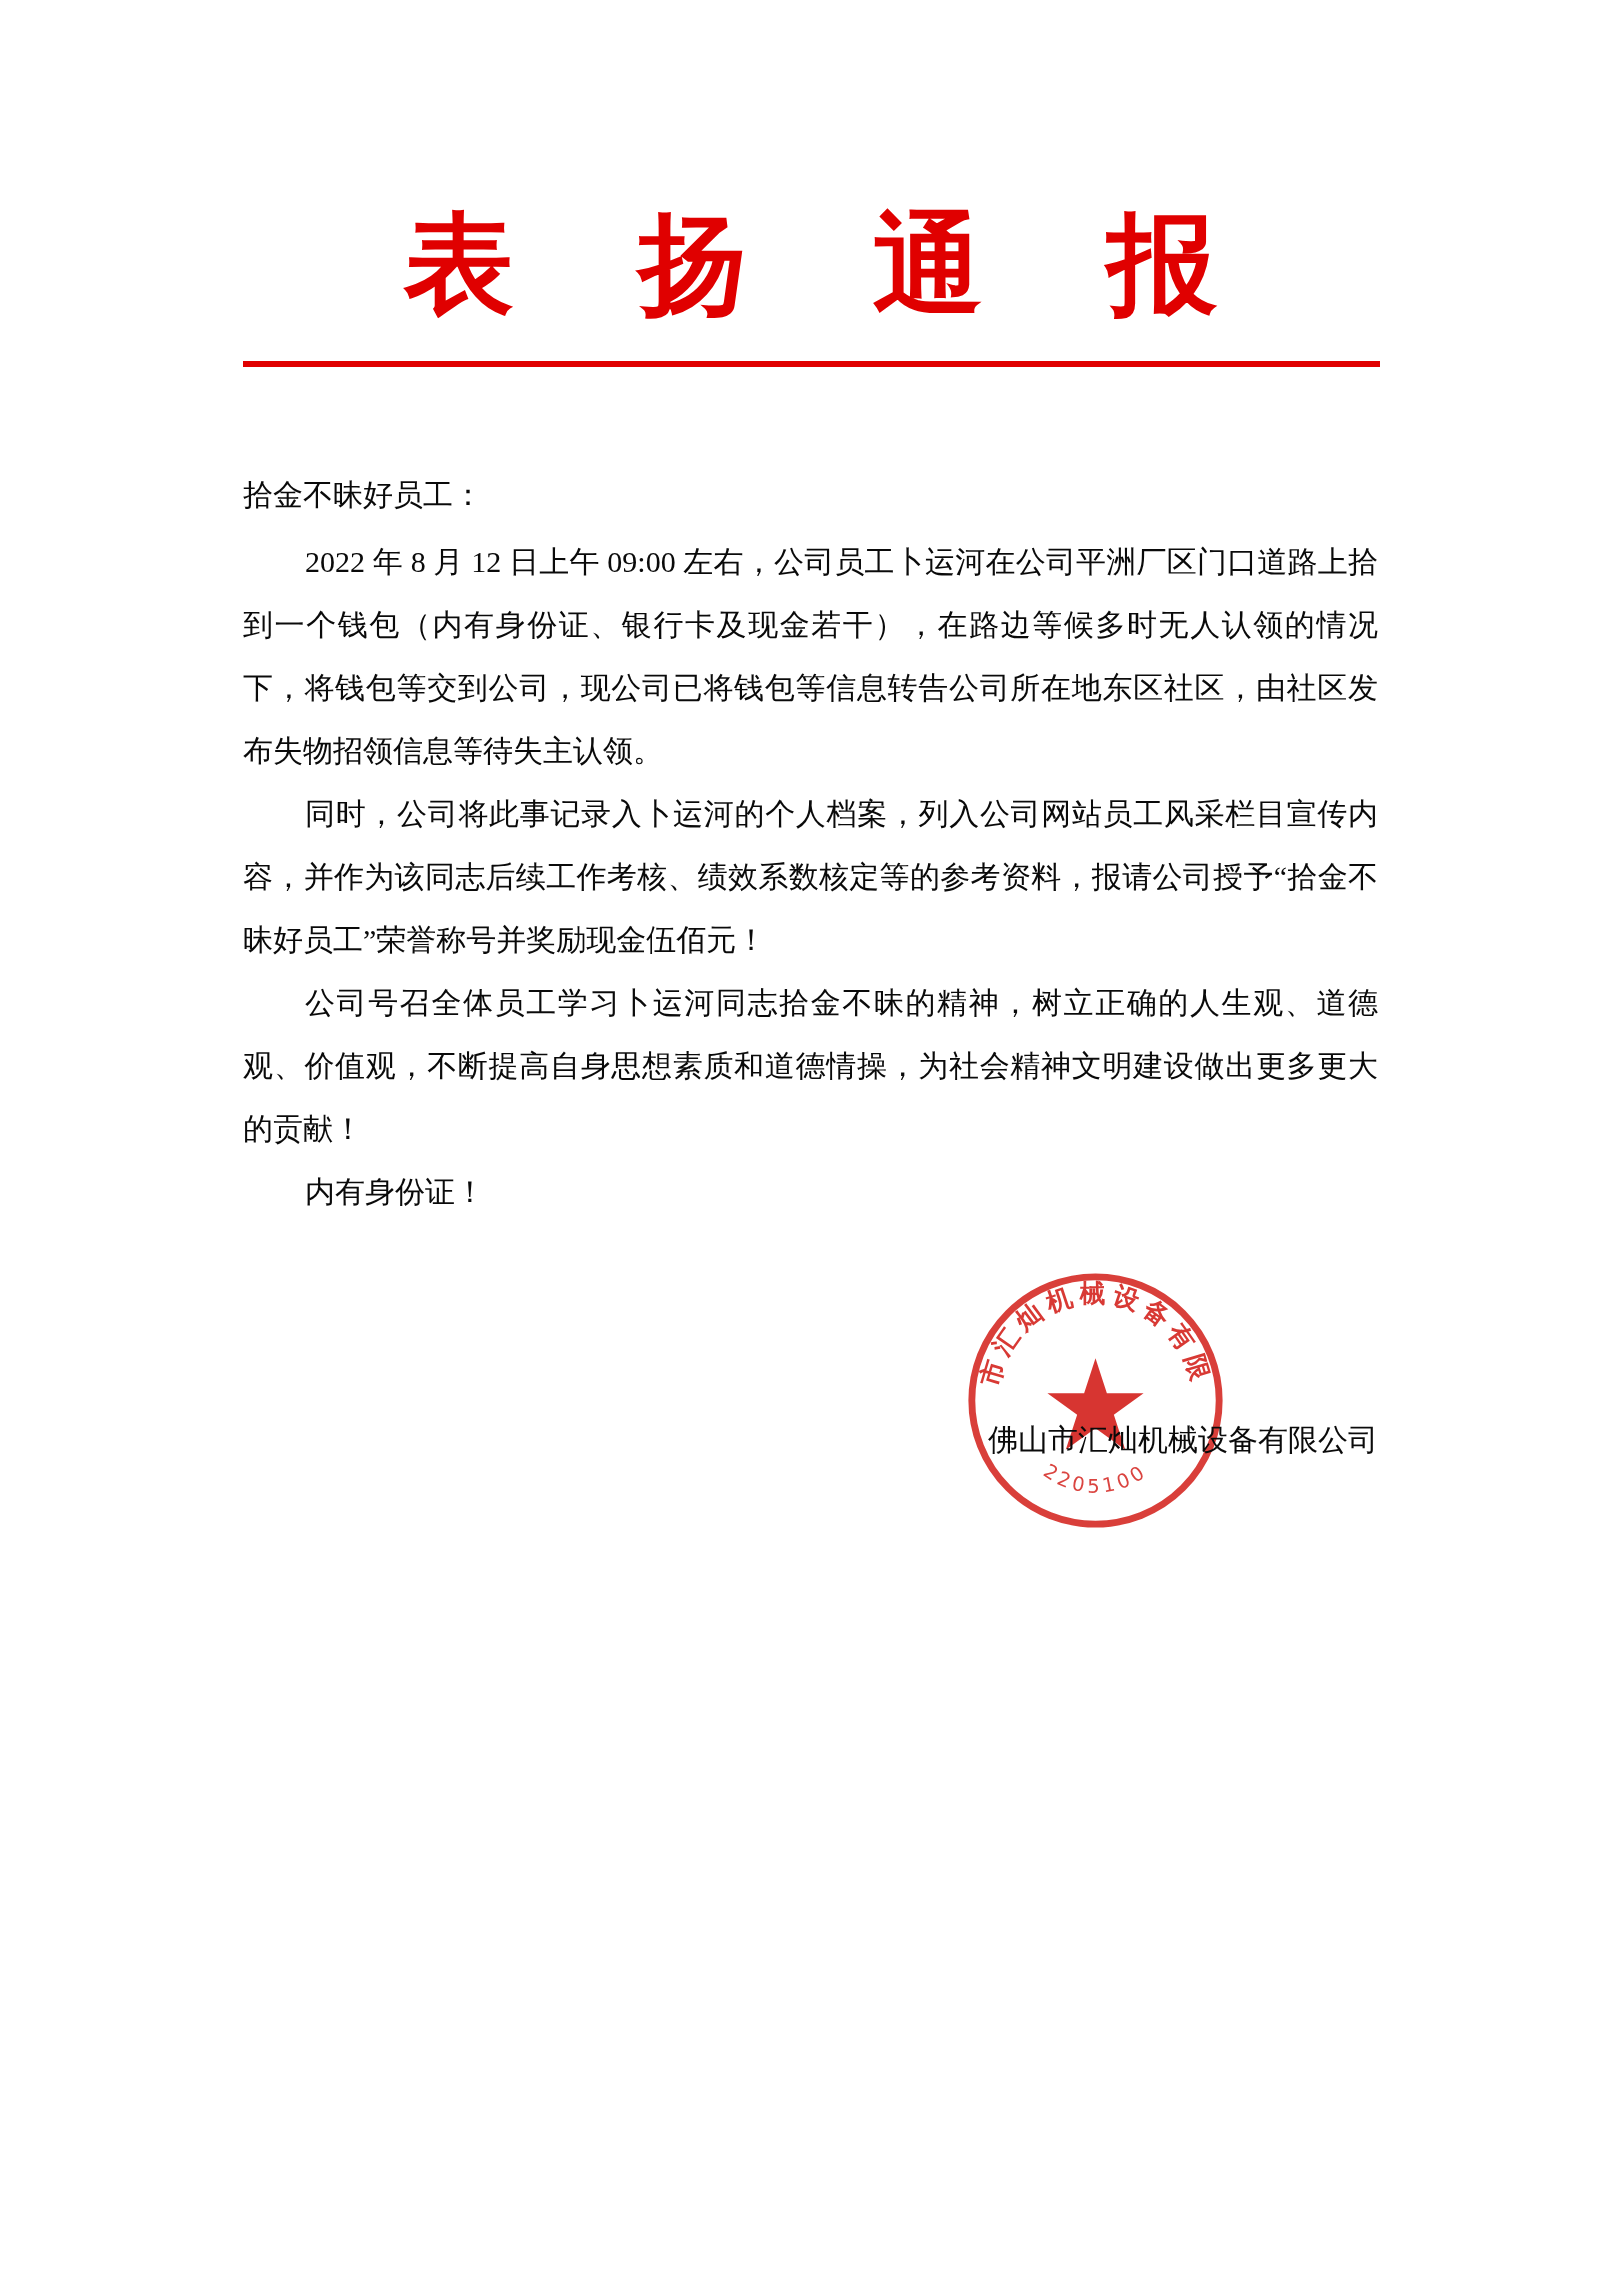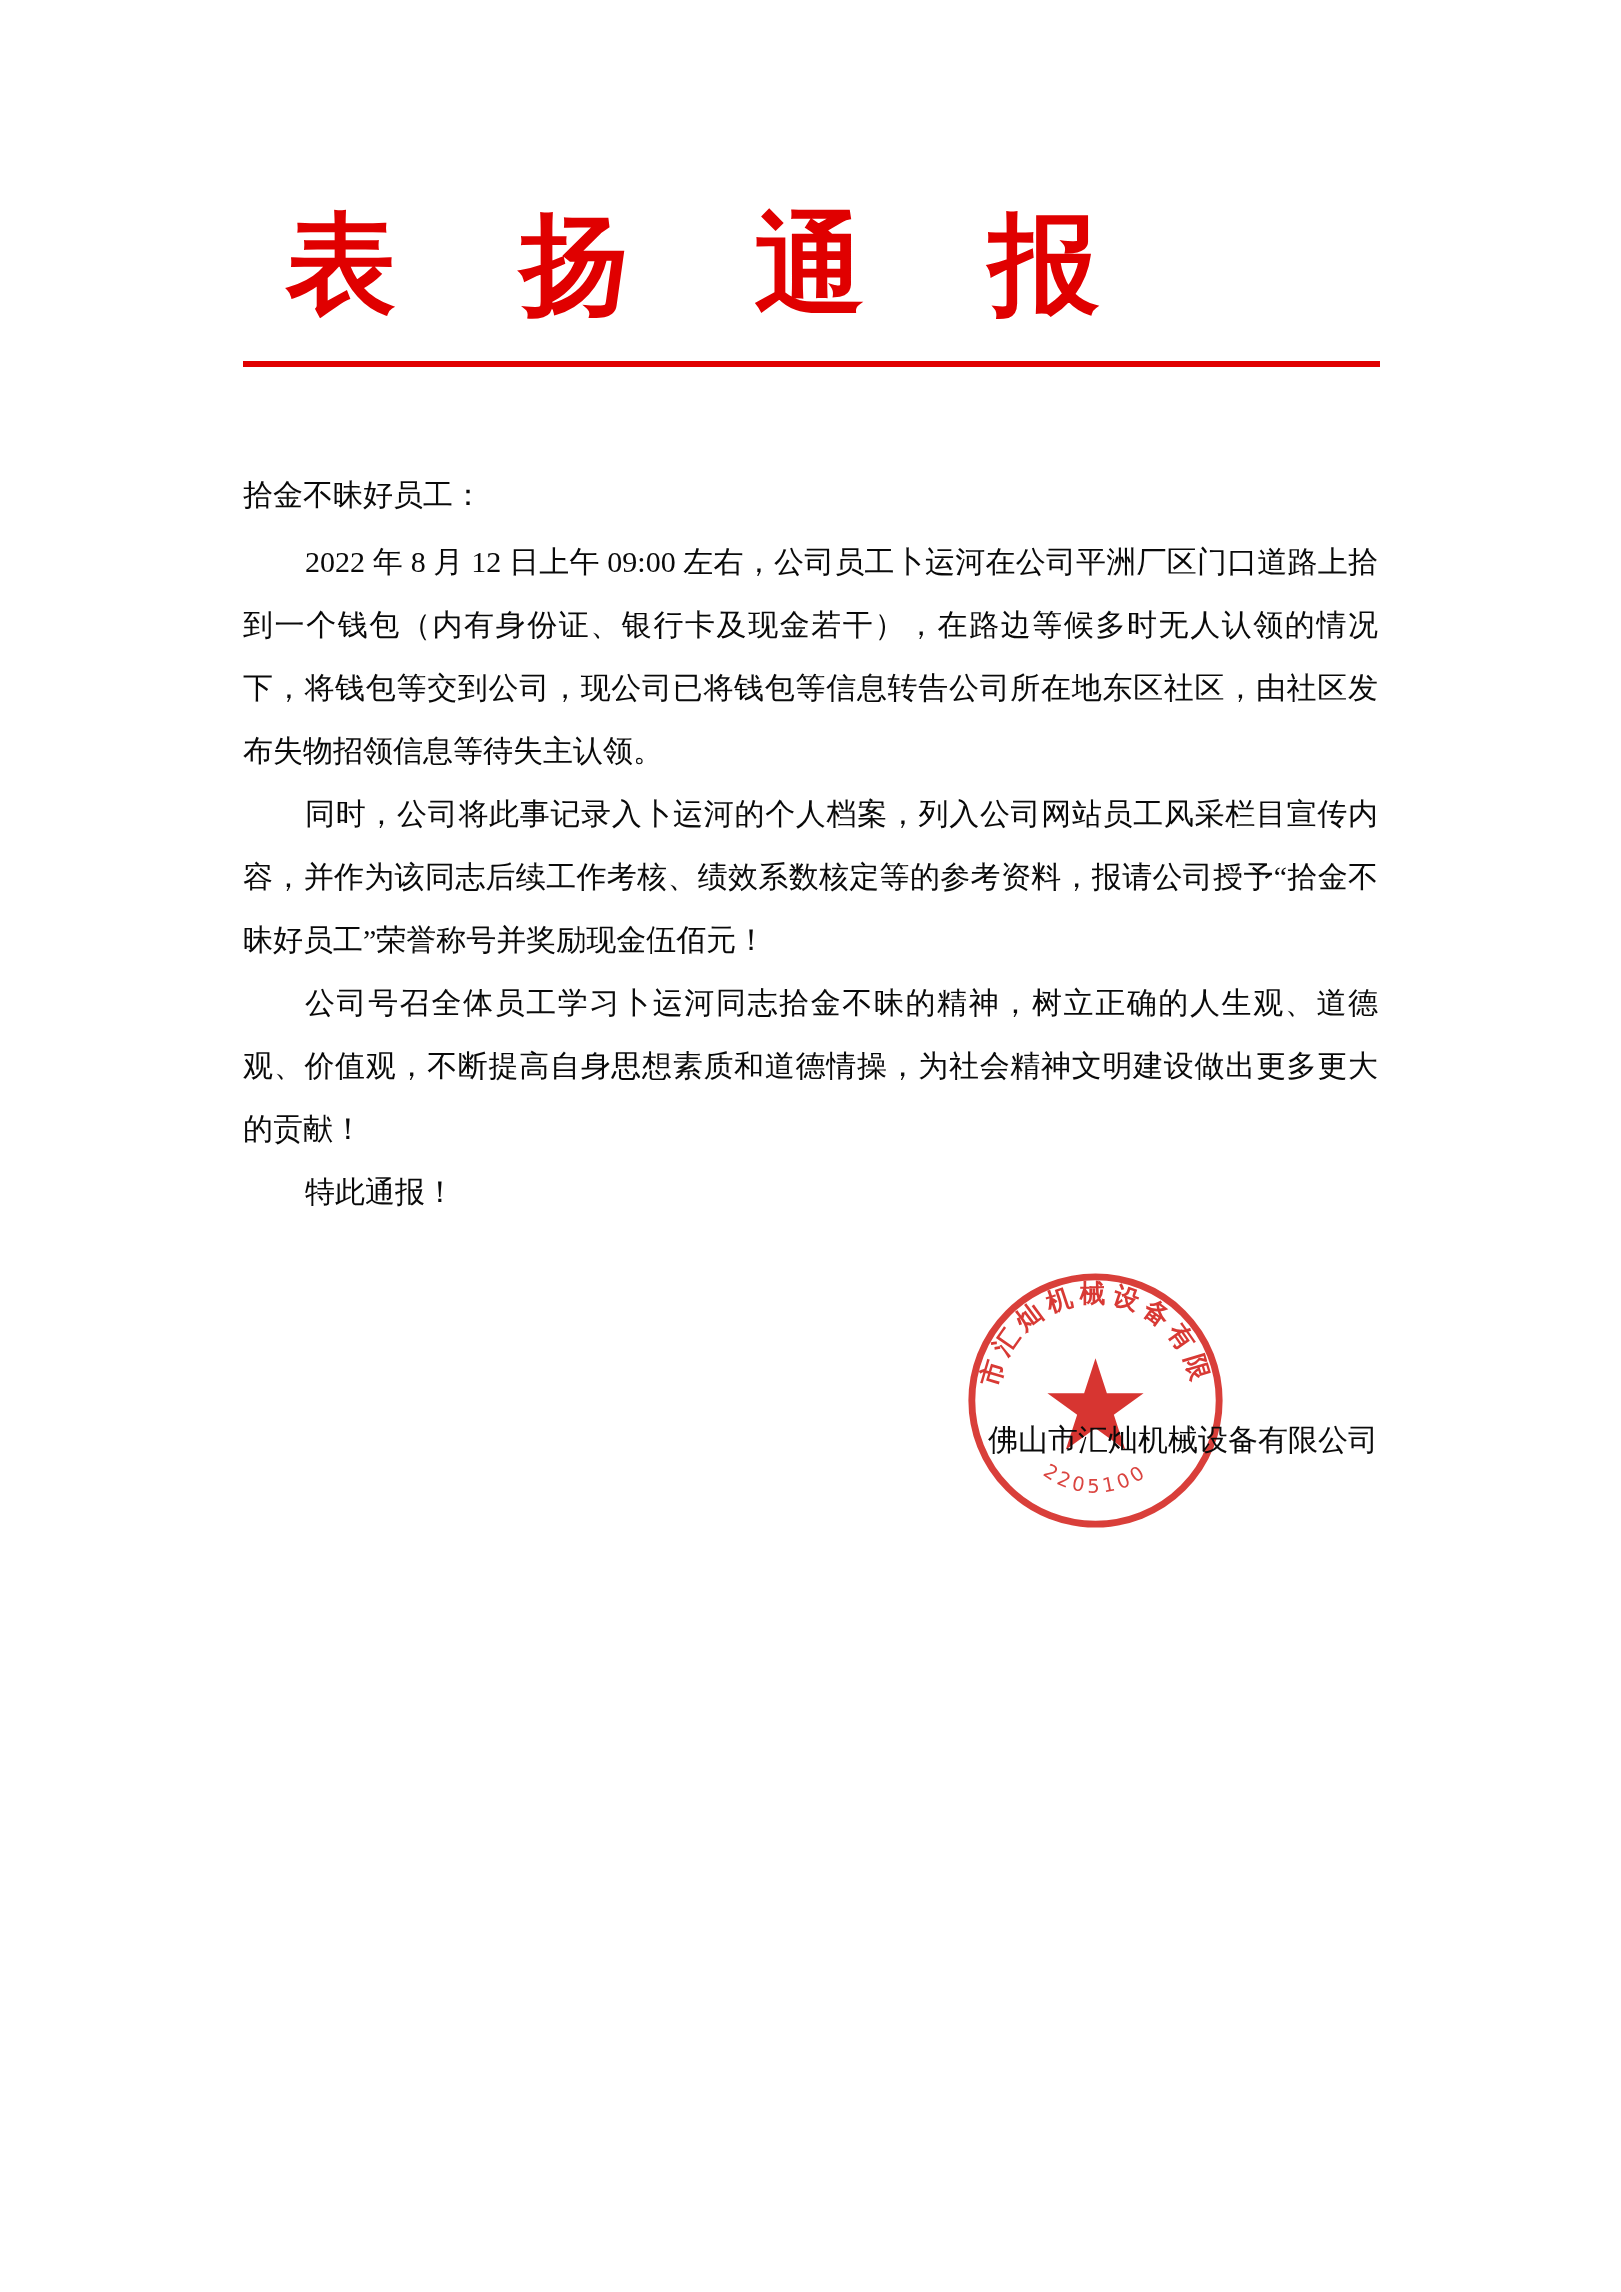--- a/index.html
+++ b/index.html
@@ -16,20 +16,21 @@
     overflow: hidden;
   }
   .page {
     position: relative;
     width: 1621px;
     height: 2293px;
     box-sizing: border-box;
     padding: 0 243px;
   }
   .doc-title {
+    text-align: center;
     color: #e00000;
     font-family: "DejaVu Serif", "Liberation Serif", serif;
     font-weight: bold;
     font-size: 110px;
     letter-spacing: 43px;
     text-indent: 43px;
     margin: 0;
     padding-top: 201px;
     line-height: 1.15;
     white-space: nowrap;
@@ -98,21 +99,21 @@
   <h1 class="doc-title">表 扬 通 报</h1>
   <div class="title-rule"></div>
 
   <div class="body-area">
 
     <p class="salutation">拾金不昧好员工：</p>
 
     <p class="para">2022 年 8 月 12 日上午 09:00 左右，公司员工卜运河在公司平洲厂区门口道路上拾到一个钱包（内有身份证、银行卡及现金若干），在路边等候多时无人认领的情况下，将钱包等交到公司，现公司已将钱包等信息转告公司所在地东区社区，由社区发布失物招领信息等待失主认领。</p>
     <p class="para">同时，公司将此事记录入卜运河的个人档案，列入公司网站员工风采栏目宣传内容，并作为该同志后续工作考核、绩效系数核定等的参考资料，报请公司授予“拾金不昧好员工”荣誉称号并奖励现金伍佰元！</p>
     <p class="para">公司号召全体员工学习卜运河同志拾金不昧的精神，树立正确的人生观、道德观、价值观，不断提高自身思想素质和道德情操，为社会精神文明建设做出更多更大的贡献！</p>
-    <p class="para">特此通报！</p>
+    <p class="para">内有身份证！</p>
 
     <div class="sign-block">
 
       <div class="seal">
         <svg width="265" height="265" viewBox="0 0 270 270" aria-hidden="true" style="font-size:30.5px">
           <defs>
             <path id="sealArcTop" d="M 35,135 A 100,100 0 0 1 235,135" fill="none"></path>
             <path id="sealArcBottom" d="M 62,190 A 88,88 0 0 0 208,190" fill="none"></path>
           </defs>
           <circle cx="135" cy="135" r="126" fill="none" stroke="#d4241f" stroke-width="7" opacity="0.88"></circle>

